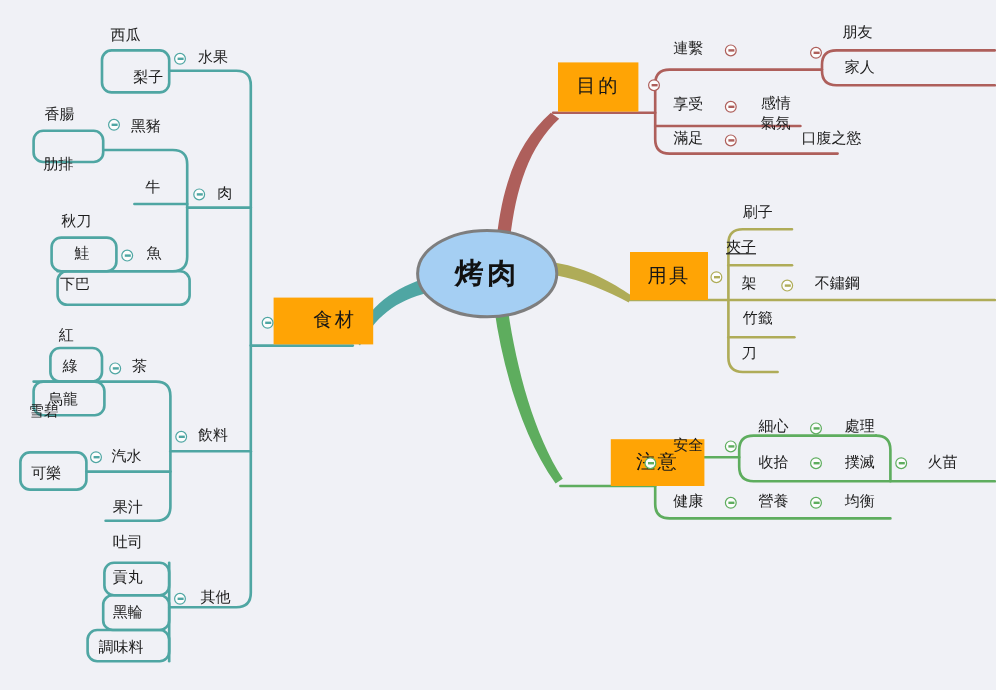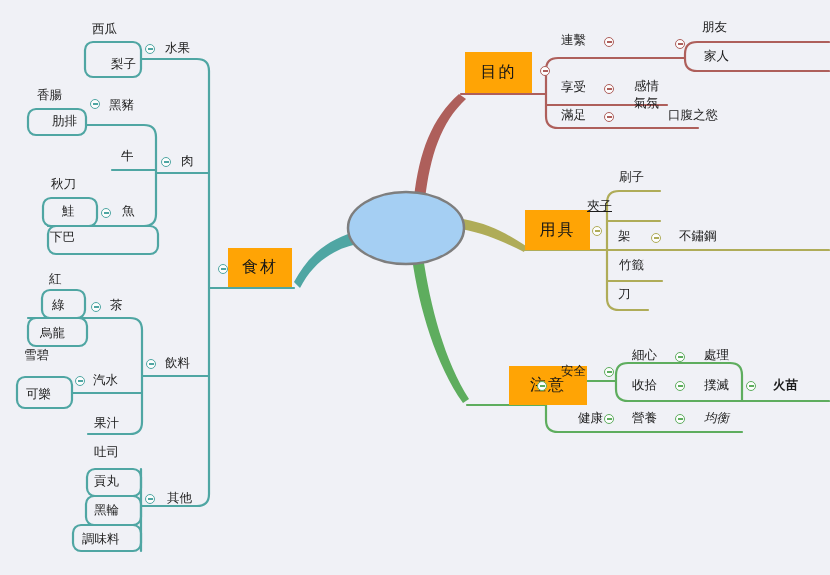--- a/index.html
+++ b/index.html
@@ -66,76 +66,77 @@
 
     <path class="lg" d="M467,405 H546"></path>
     <path class="lg" d="M616,381 H558 Q546,381 546,393 V420 Q546,432 558,432 H742"></path>
     <path class="lg" d="M829,401 H628 Q616,401 616,389 V375 Q616,363 628,363 H730"></path>
     <path class="lg" d="M730,363 Q742,363 742,375 V401"></path>
     <path class="fg" d="M412,258 C419,308 436,365 463,403 L469,399 C445,362 430,306 423,256 Z"></path>
 
     <ellipse cx="406" cy="228" rx="58" ry="36" fill="var(--central-fill)" stroke="var(--central-border)" stroke-width="2.5"></ellipse>
   </svg>
 
+  <div id="central-label">烤肉</div>
   <div id="main-topics">
       <div class="main-topic" style="left: 465px; top: 52px; width: 67px; height: 41px;">目的</div>
       <div class="main-topic" style="left: 525px; top: 210px; width: 65px; height: 40px;">用具</div>
       <div class="main-topic" style="left: 465px; top: 366px; width: 78px; height: 39px; margin-left: 44px;">注意</div>
-      <div class="main-topic" style="left: 228px; top: 248px; width: 64px; height: 39px;">食材</div>
+      <div class="main-topic" style="left: 228px; top: 248px; width: 64px; height: 39px; padding-left: 19px;">食材</div>
     </div>
   <div id="labels">
       <div class="label" style="left: 92px; top: 22px;">西瓜</div>
       <div class="label" style="left: 95px; top: 57px; margin-left: 16px;">梨子</div>
       <div class="label" style="left: 165px; top: 41px;">水果</div>
       <div class="label" style="left: 37px; top: 88px;">香腸</div>
-      <div class="label" style="left: 36px; top: 114px; margin-left: 16px;">肋排</div>
+      <div class="label" style="left: 36px; top: 130px;">肋排</div>
       <div class="label" style="left: 109px; top: 98px;">黑豬</div>
       <div class="label" style="left: 121px; top: 149px;">牛</div>
       <div class="label" style="left: 181px; top: 154px;">肉</div>
       <div class="label" style="left: 51px; top: 177px;">秋刀</div>
       <div class="label" style="left: 62px; top: 204px;">鮭</div>
       <div class="label" style="left: 122px; top: 204px;">魚</div>
       <div class="label" style="left: 50px; top: 230px;">下巴</div>
       <div class="label" style="left: 49px; top: 272px;">紅</div>
       <div class="label" style="left: 52px; top: 298px;">綠</div>
       <div class="label" style="left: 40px; top: 326px;">烏龍</div>
       <div class="label" style="left: 110px; top: 298px;">茶</div>
-      <div class="label" style="left: 24px; top: 348px;">雪碧</div>
+      <div class="label" style="left: 24px; top: 336px;">雪碧</div>
       <div class="label" style="left: 93px; top: 373px;">汽水</div>
       <div class="label" style="left: 26px; top: 387px;">可樂</div>
       <div class="label" style="left: 165px; top: 356px;">飲料</div>
       <div class="label" style="left: 94px; top: 416px;">果汁</div>
       <div class="label" style="left: 94px; top: 445px;">吐司</div>
       <div class="label" style="left: 94px; top: 474px;">貢丸</div>
       <div class="label" style="left: 94px; top: 503px;">黑輪</div>
       <div class="label" style="left: 82px; top: 532px;">調味料</div>
       <div class="label" style="left: 167px; top: 491px;">其他</div>
       <div class="label" style="left: 561px; top: 33px;">連繫</div>
       <div class="label" style="left: 634px; top: 33px; margin-top: 46px;">感情</div>
       <div class="label" style="left: 702px; top: 20px;">朋友</div>
       <div class="label" style="left: 704px; top: 49px;">家人</div>
       <div class="label" style="left: 561px; top: 80px;">享受</div>
       <div class="label" style="left: 634px; top: 80px; margin-top: 16px;">氣氛</div>
       <div class="label" style="left: 561px; top: 108px;">滿足</div>
       <div class="label" style="left: 668px; top: 108px;">口腹之慾</div>
       <div class="label" style="left: 619px; top: 170px;">刷子</div>
-      <div class="label" style="left: 587px; top: 199px; text-decoration: underline;">夾子</div>
+      <div class="label" style="left: 605px; top: 199px; text-decoration: underline;">夾子</div>
       <div class="label" style="left: 618px; top: 229px;">架</div>
       <div class="label" style="left: 679px; top: 229px; text-align: center;">不鏽鋼</div>
       <div class="label" style="left: 619px; top: 258px; text-align: center;">竹籤</div>
       <div class="label" style="left: 618px; top: 287px;">刀</div>
       <div class="label" style="left: 561px; top: 364px;">安全</div>
       <div class="label" style="left: 632px; top: 348px;">細心</div>
       <div class="label" style="left: 704px; top: 348px;">處理</div>
       <div class="label" style="left: 632px; top: 378px;">收拾</div>
       <div class="label" style="left: 704px; top: 378px;">撲滅</div>
-      <div class="label" style="left: 773px; top: 378px; font-weight: bold;">火苗</div>
-      <div class="label" style="left: 578px; top: 411px;">健康</div>
+      <div class="label" style="left: 773px; top: 378px;">火苗</div>
+      <div class="label" style="left: 561px; top: 411px;">健康</div>
       <div class="label" style="left: 632px; top: 411px;">營養</div>
-      <div class="label" style="left: 704px; top: 411px; font-style: italic;">均衡</div>
+      <div class="label" style="left: 704px; top: 411px;">均衡</div>
     </div>
   <div id="icons">
       <span class="collapse" style="left: 145px; top: 44px; border-color: var(--teal);">
         <i style="background: var(--teal);"></i>
       </span>
       <span class="collapse" style="left: 90px; top: 99px; border-color: var(--teal);">
         <i style="background: var(--teal);"></i>
       </span>
       <span class="collapse" style="left: 161px; top: 157px; border-color: var(--teal);">
         <i style="background: var(--teal);"></i>

